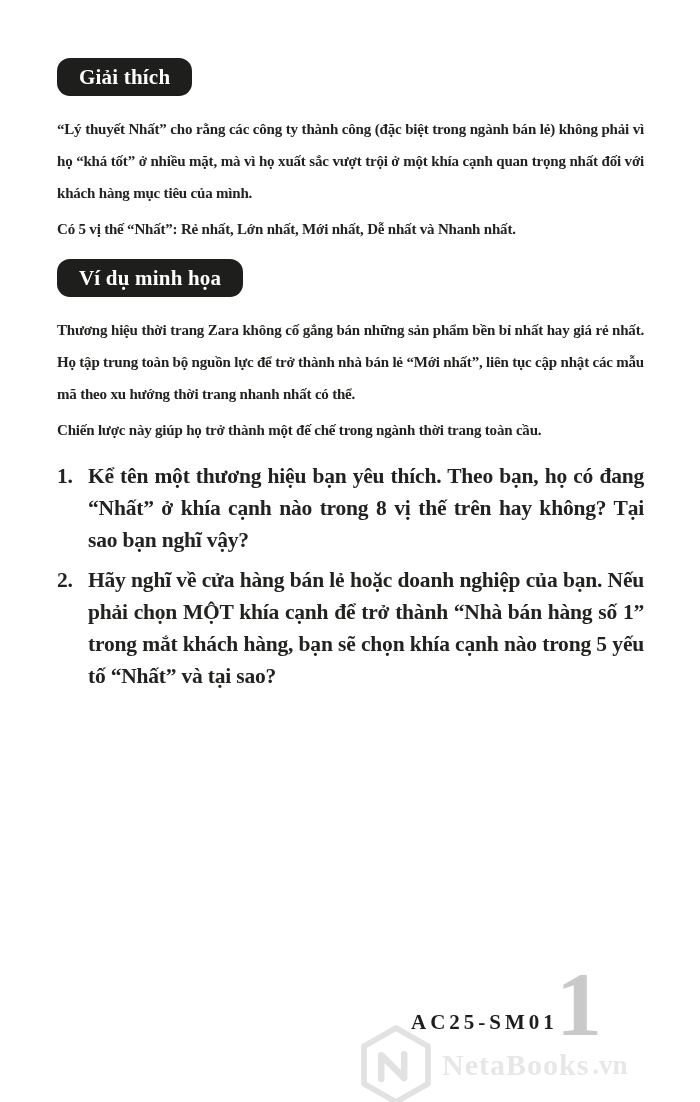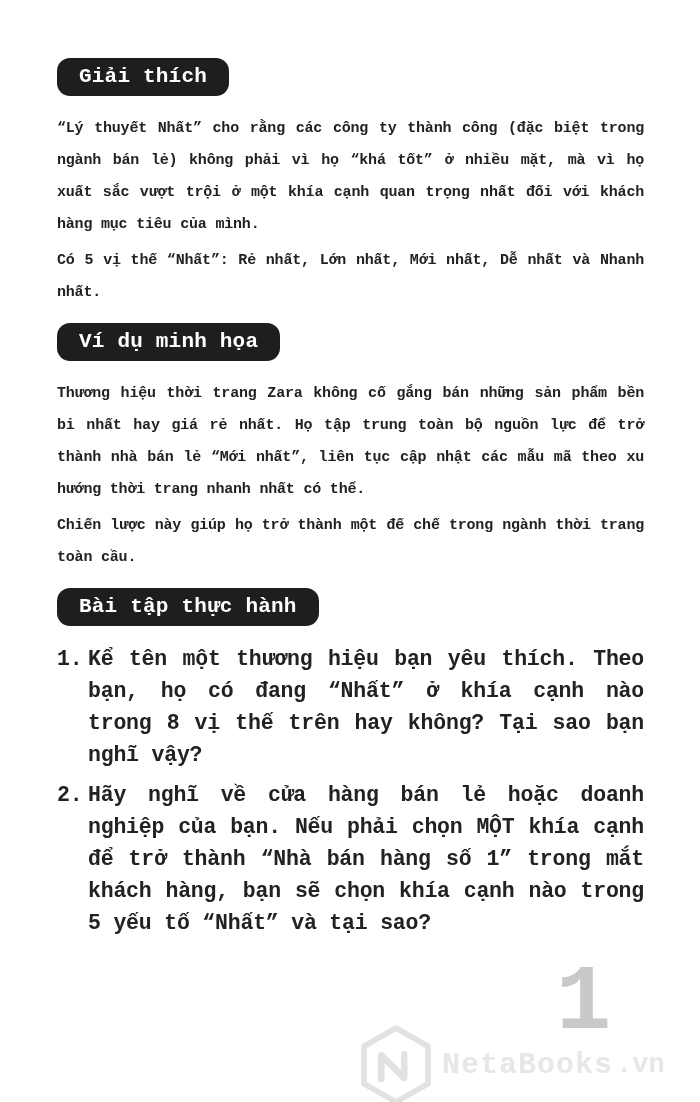--- a/index.html
+++ b/index.html
@@ -7,21 +7,21 @@
     margin: 0;
     padding: 0;
     background: #ffffff;
   }
   .page {
     position: relative;
     width: 700px;
     height: 1102px;
     background: #ffffff;
     overflow: hidden;
-    font-family: Liberation Mono, monospace;
+    font-family: Liberation Serif, serif;
     color: #1f1f1d;
   }
   .content {
     position: absolute;
     top: 0;
     left: 0;
     width: 700px;
     box-sizing: border-box;
     padding: 58px 56px 0 57px;
   }
@@ -114,29 +114,30 @@
   }
 </style>
 </head>
 <body>
 
 <div class="page">
 
   <main class="content" id="sections-root">
       <section class="content-section"><div class="badge">Giải thích</div><p class="para">“Lý thuyết Nhất” cho rằng các công ty thành công (đặc biệt trong ngành bán lẻ) không phải vì họ “khá tốt” ở nhiều mặt, mà vì họ xuất sắc vượt trội ở một khía cạnh quan trọng nhất đối với khách hàng mục tiêu của mình.</p><p class="para">Có 5 vị thế “Nhất”: Rẻ nhất, Lớn nhất, Mới nhất, Dễ nhất và Nhanh nhất.</p></section>
       <section class="content-section"><div class="badge">Ví dụ minh họa</div><p class="para">Thương hiệu thời trang Zara không cố gắng bán những sản phẩm bền bỉ nhất hay giá rẻ nhất. Họ tập trung toàn bộ nguồn lực để trở thành nhà bán lẻ “Mới nhất”, liên tục cập nhật các mẫu mã theo xu hướng thời trang nhanh nhất có thể.</p><p class="para">Chiến lược này giúp họ trở thành một đế chế trong ngành thời trang toàn cầu.</p></section>
-      <section class="content-section"><div class="badge">Bài tập thực hành</div><div class="exercise">
+      <section class="content-section"><div class="exercise">
           <span class="exercise-number">1.</span>
           <span class="exercise-text">Kể tên một thương hiệu bạn yêu thích. Theo bạn, họ có đang “Nhất” ở khía cạnh nào trong 8 vị thế trên hay không? Tại sao bạn nghĩ vậy?</span>
         </div><div class="exercise">
           <span class="exercise-number">2.</span>
           <span class="exercise-text">Hãy nghĩ về cửa hàng bán lẻ hoặc doanh nghiệp của bạn. Nếu phải chọn MỘT khía cạnh để trở thành “Nhà bán hàng số 1” trong mắt khách hàng, bạn sẽ chọn khía cạnh nào trong 5 yếu tố “Nhất” và tại sao?</span>
         </div></section>
     </main>
 
+  <div class="doc-code">AC25-SM01</div>
 
   <div class="page-number">1</div>
 
   <div class="watermark">
     <svg class="wm-logo" viewBox="0 0 100 100" aria-hidden="true">
       <path d="M50 5 L89 27 L89 73 L50 95 L11 73 L11 27 Z" fill="none" stroke="#e2e2e2" stroke-width="7" stroke-linejoin="round"></path>
       <path d="M32 67 L32 38 L60 66 L60 37" fill="none" stroke="#e2e2e2" stroke-width="8" stroke-linecap="round" stroke-linejoin="round"></path>
     </svg>
     <span class="wm-brand">NetaBooks</span>
     <span class="wm-suffix">.vn</span>

